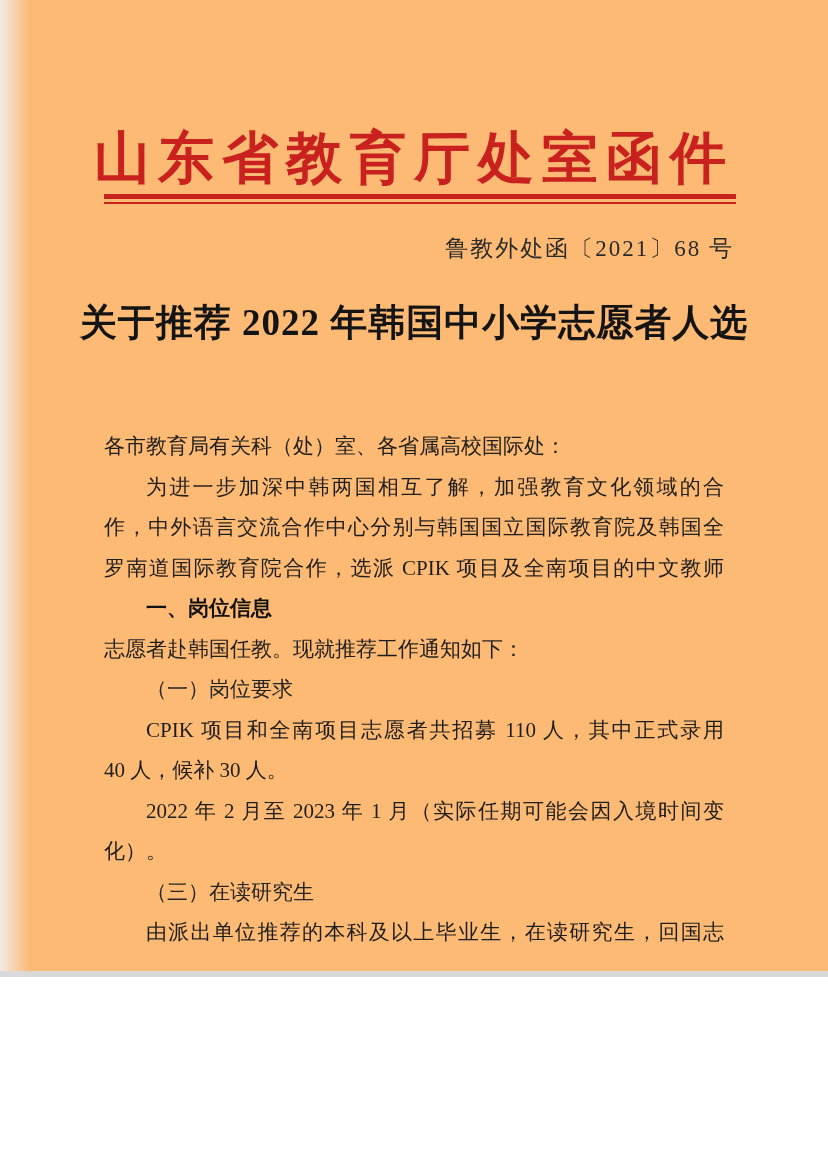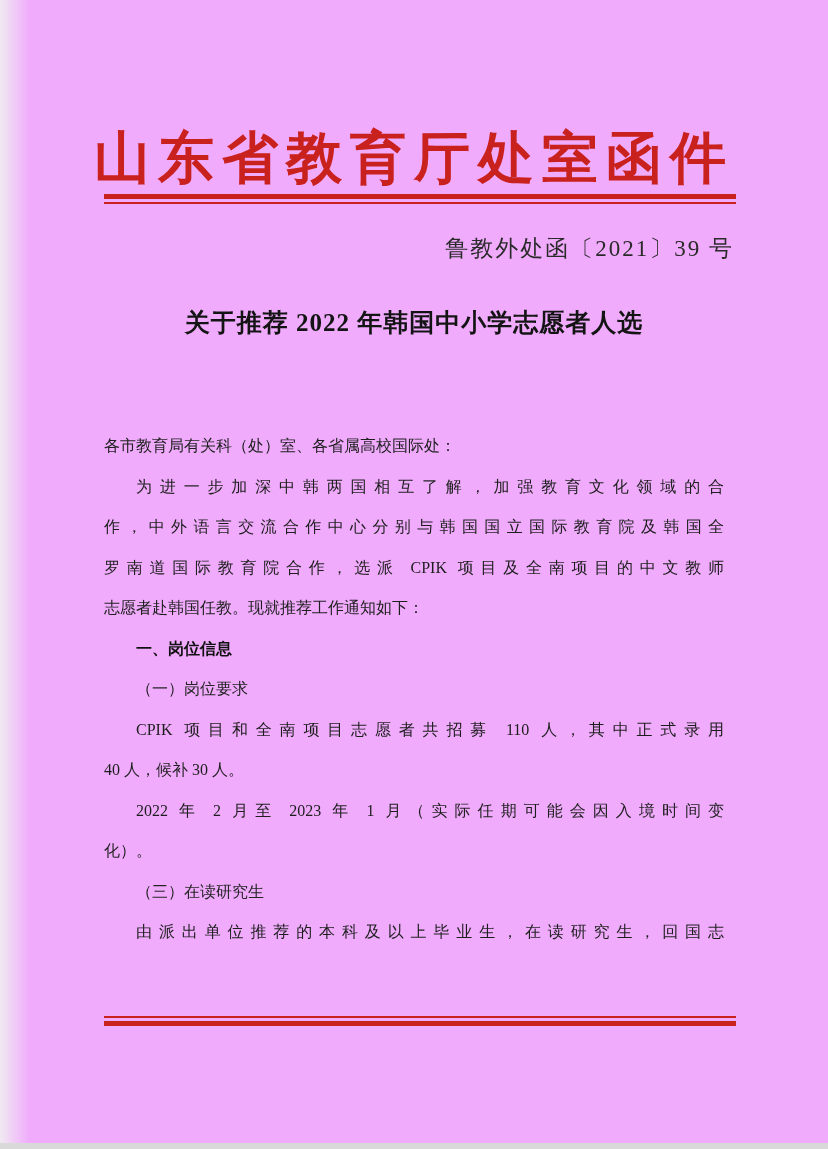--- a/index.html
+++ b/index.html
@@ -1,21 +1,21 @@
 <!DOCTYPE html>
 <html style="--red: #c9211e;"><head>
 <meta charset="utf-8">
 <style>
   :root { --red: #c9211e; }
   html, body { margin: 0; padding: 0; background: #ffffff; }
   .page {
     position: relative;
     width: 828px;
-    height: 1149px;
-    background: #f0abfc;
+    height: 977px;
+    background: #fdba74;
     overflow: hidden;
     font-family: "Liberation Serif", serif;
     color: #1e1e1e;
   }
   .photo-edge-left {
     position: absolute; left: 0; top: 0; bottom: 0; width: 30px;
     background: linear-gradient(to right, rgba(240,240,240,0.9), rgba(255,255,255,0));
     pointer-events: none;
   }
   .photo-edge-bottom {
@@ -44,30 +44,30 @@
     top: 233px; left: 104px; right: 94px;
     text-align: right;
     font-size: 23px;
     letter-spacing: 2px;
     color: #2a2a2a;
   }
   .doc-title {
     position: absolute;
     top: 300px; left: 0; right: 0;
     text-align: center;
-    font-size: 25px;
+    font-size: 37px;
     font-weight: 700;
     line-height: 45px;
     letter-spacing: 1px;
     color: #141414;
   }
   .body-text {
     position: absolute;
     top: 426px; left: 104px; right: 104px;
-    font-size: 16px;
+    font-size: 21px;
   }
   .line {
     height: 40.5px;
     line-height: 40.5px;
     overflow: hidden;
   }
   .line.justify {
     text-align: justify;
     text-align-last: justify;
   }
@@ -88,33 +88,33 @@
 </style>
 </head>
 <body>
 
 <div class="page">
 
   <div class="letterhead">山东省教育厅处室函件</div>
 
   <div class="letterhead-rule"></div>
 
-  <div class="doc-number">鲁教外处函〔2021〕39 号</div>
+  <div class="doc-number">鲁教外处函〔2021〕68 号</div>
 
   <div class="doc-title">
     <div>关于推荐 2022 年韩国中小学志愿者人选</div>
   </div>
 
   <div class="body-text">
     <div class="line">各市教育局有关科（处）室、各省属高校国际处：</div>
     <div class="line indent justify">为进一步加深中韩两国相互了解，加强教育文化领域的合</div>
     <div class="line justify">作，中外语言交流合作中心分别与韩国国立国际教育院及韩国全</div>
     <div class="line justify">罗南道国际教育院合作，选派 CPIK 项目及全南项目的中文教师</div>
+    <div class="line indent heading1">一、岗位信息</div>
     <div class="line">志愿者赴韩国任教。现就推荐工作通知如下：</div>
-    <div class="line indent heading1">一、岗位信息</div>
     <div class="line indent heading2">（一）岗位要求</div>
     <div class="line indent justify">CPIK 项目和全南项目志愿者共招募 110 人，其中正式录用</div>
     <div class="line">40 人，候补 30 人。</div>
     <div class="line indent justify">2022 年 2 月至 2023 年 1 月（实际任期可能会因入境时间变</div>
     <div class="line">化）。</div>
     <div class="line indent heading2">（三）在读研究生</div>
     <div class="line indent justify">由派出单位推荐的本科及以上毕业生，在读研究生，回国志</div>
   </div>
 
   <div class="reverse-rule"></div>

